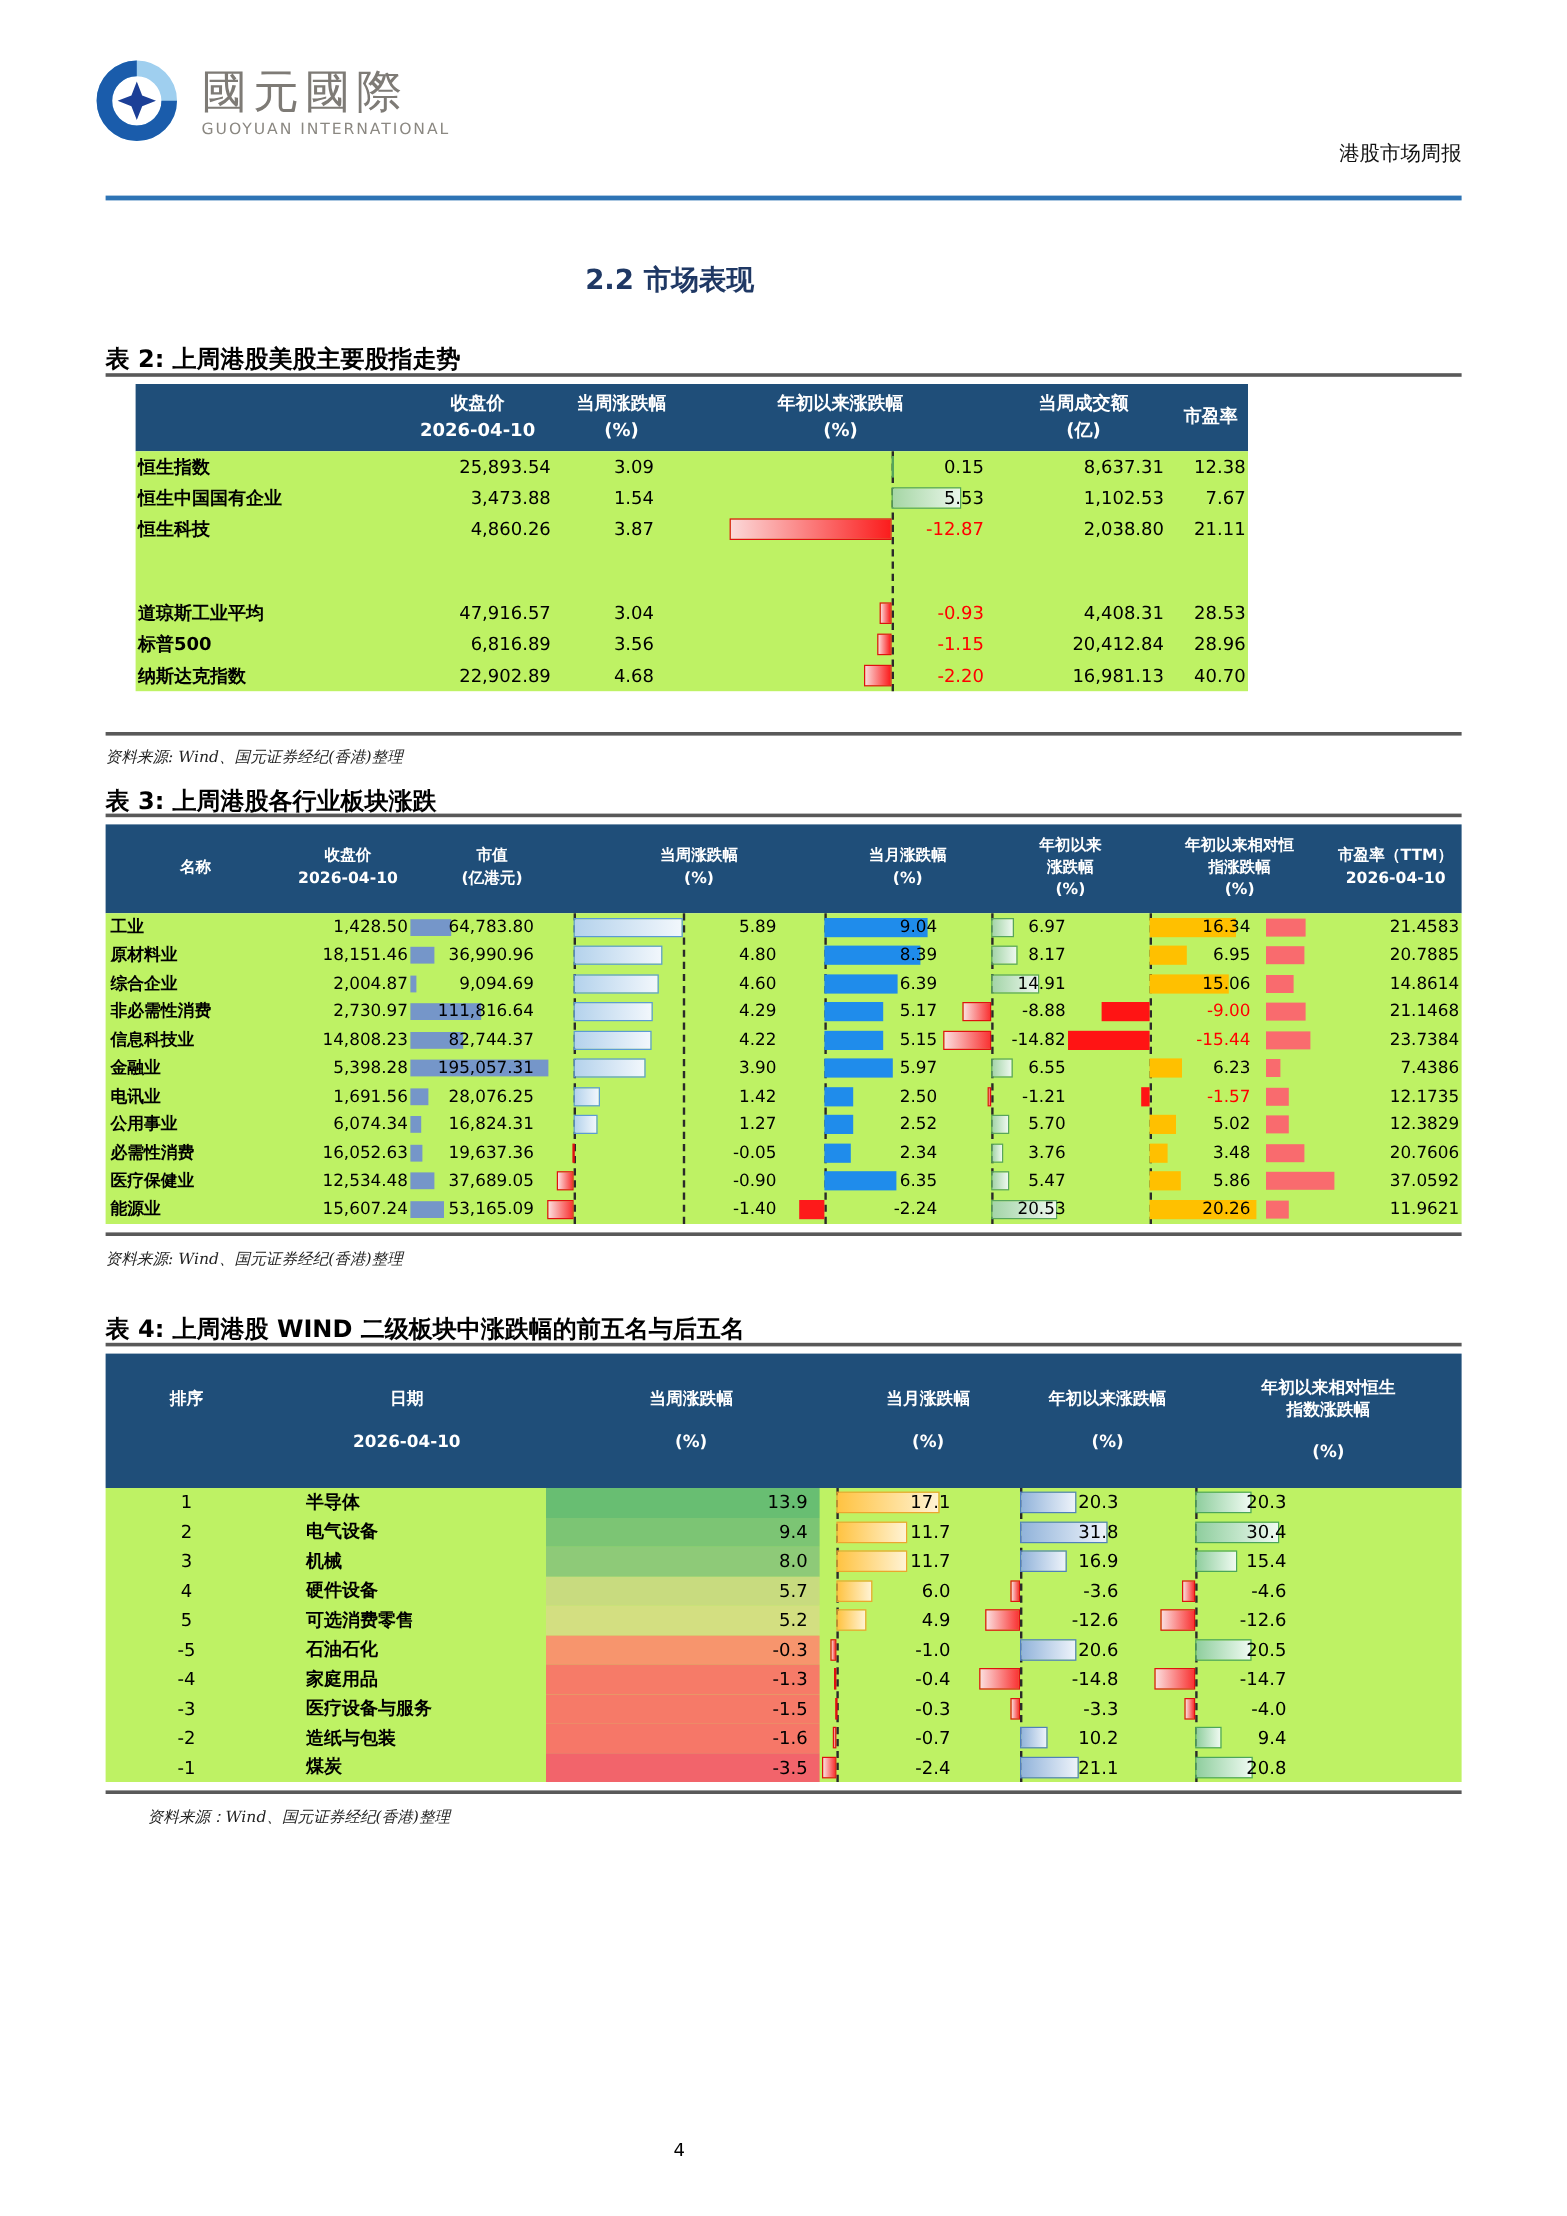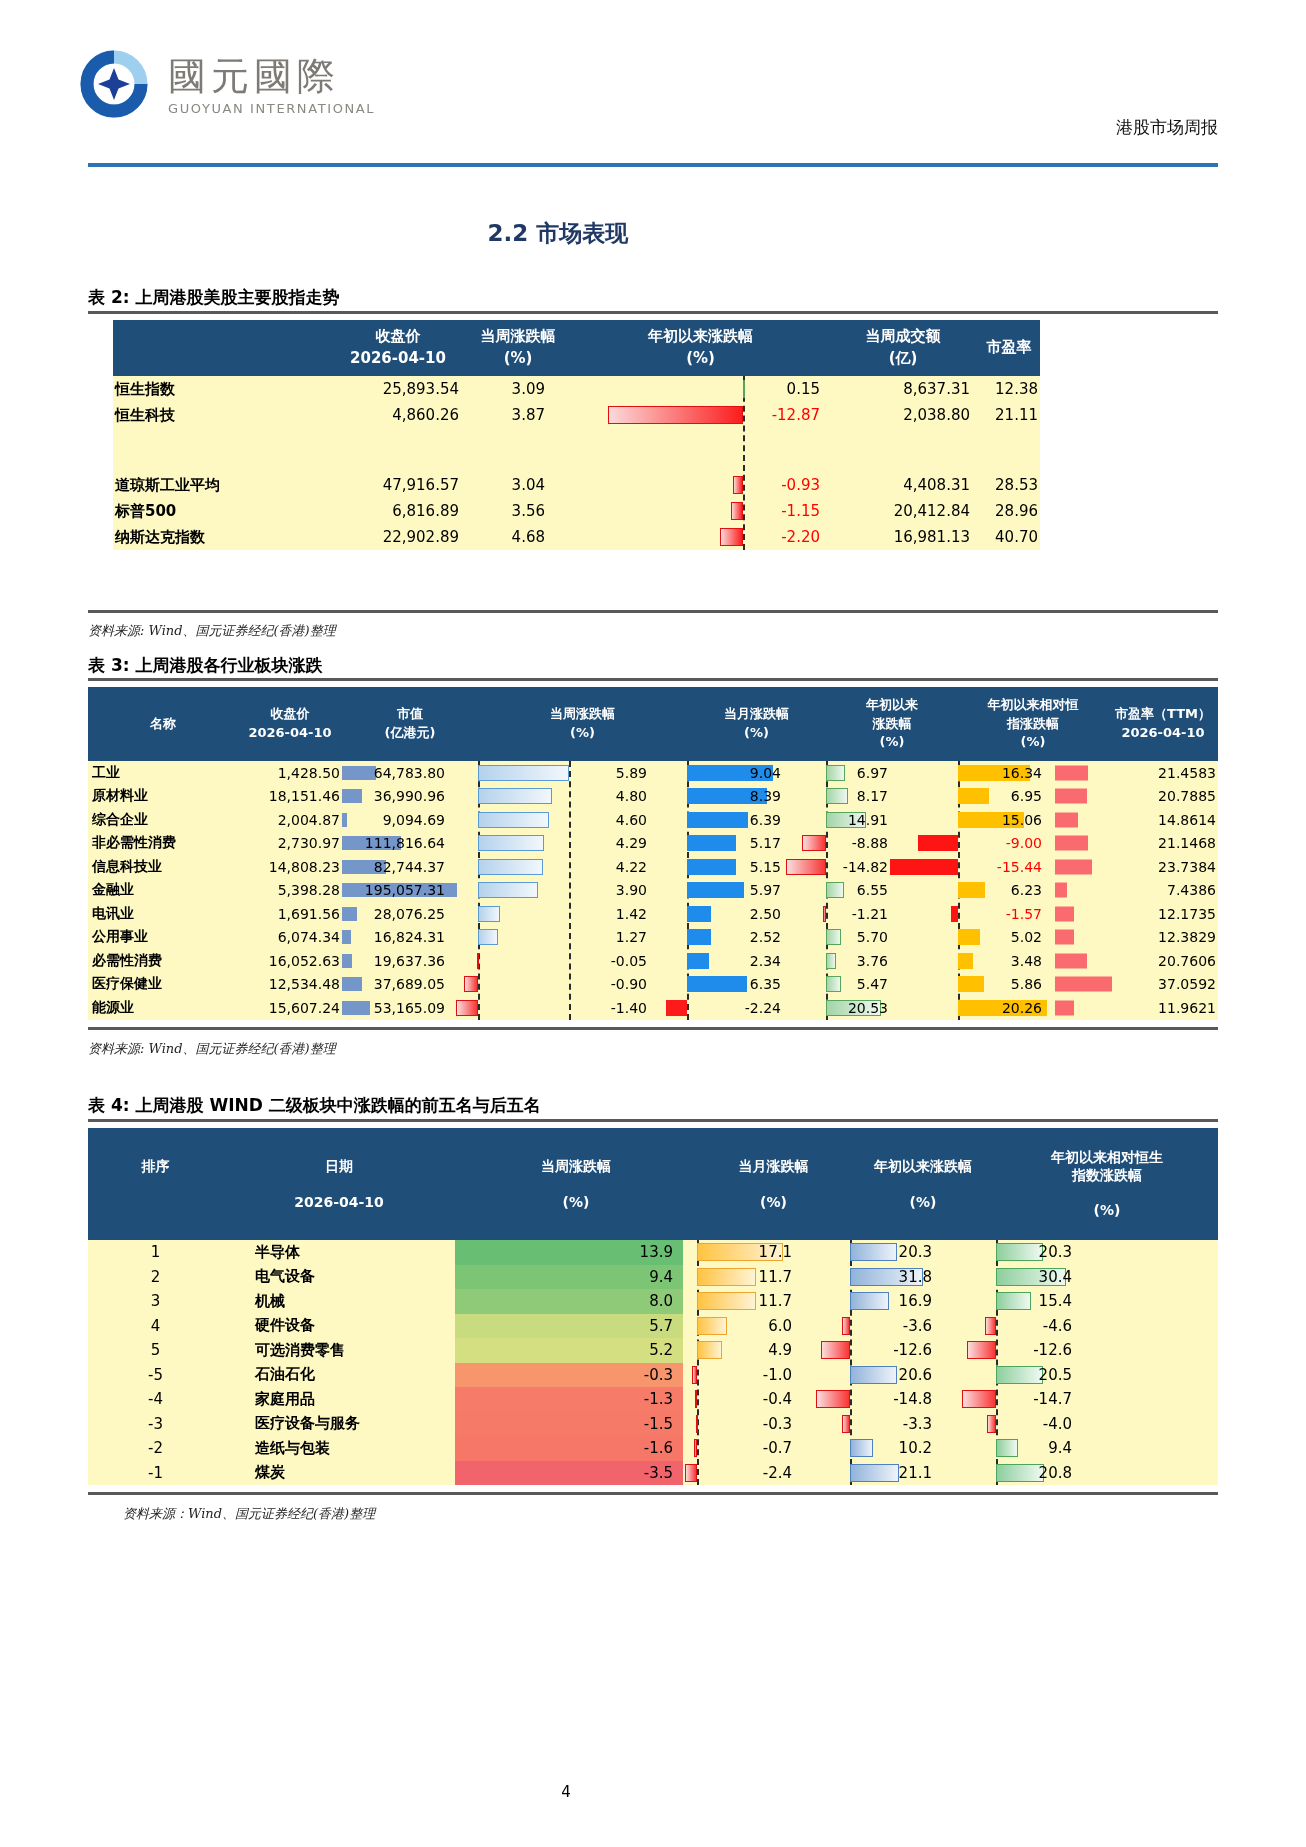--- a/index.html
+++ b/index.html
@@ -11,28 +11,28 @@
   .hdr-logo{position:absolute;left:76px;top:46px;display:flex;align-items:center;gap:16px;}
   .brand-cn{font-size:38px;color:#7e7b76;letter-spacing:5px;font-weight:500;line-height:1.1;}
   .brand-en{font-size:13px;color:#8b8882;letter-spacing:1.6px;margin-top:3px;}
   .hdr-right{position:absolute;right:88px;top:116px;font-family:"DejaVu Serif",serif;
              font-size:17px;color:#111;}
   .top-rule{position:absolute;left:88px;top:163px;width:1130px;height:4px;background:#2E74B5;}
   .sec-title{position:absolute;left:88px;top:218px;width:940px;text-align:center;
              font-size:23px;font-weight:bold;color:#1F3864;}
 
   
-  .tbl-title{position:absolute;left:88px;font-size:17px;font-weight:bold;color:#000;white-space:nowrap;}
+  .tbl-title{position:absolute;left:88px;font-size:20px;font-weight:bold;color:#000;white-space:nowrap;}
   .hline{position:absolute;left:88px;width:1130px;height:2.5px;background:#595959;}
   .src{position:absolute;left:88px;font-family:"DejaVu Serif",serif;font-style:italic;
        font-size:13px;color:#1f1f1f;}
   .thead{display:flex;background:#1F4E79;color:#fff;font-weight:bold;}
   .hc{display:flex;flex-direction:column;align-items:center;justify-content:center;
       text-align:center;line-height:1.45;}
-  .tbody{position:relative;background:#fef9c3;}
+  .tbody{position:relative;background:#bef264;}
   .r{display:flex;align-items:center;}
   .c{display:flex;align-items:center;height:100%;}
   .rt{justify-content:flex-end;}
   .barcell{position:relative;}
   .bar{position:absolute;top:50%;transform:translateY(-50%);z-index:1;}
   .val{position:absolute;top:0;height:100%;display:flex;align-items:center;z-index:2;font-weight:400;}
   .zl{position:absolute;top:0;bottom:0;width:0;border-left:2px dashed #2a2a2a;z-index:0;}
   .redneg .val.negval{color:#ff0000;}
 
   
@@ -169,20 +169,31 @@
         <span class="c t2c2 rt">25,893.54</span>
         <span class="c t2c3 rt">3.09</span>
         <span class="c t2c4 barcell redneg">
           <i class="bar b-ytd2" style="width: 1.575px; left: 170px;"></i>
           <b class="val">0.15</b>
         </span>
         <span class="c t2c5 rt">8,637.31</span>
         <span class="c t2c6 rt">12.38</span>
       </div>
       <div class="r">
+        <span class="c t2c1">恒生中国国有企业</span>
+        <span class="c t2c2 rt">3,473.88</span>
+        <span class="c t2c3 rt">1.54</span>
+        <span class="c t2c4 barcell redneg">
+          <i class="bar b-ytd2" style="width: 58.065px; left: 170px;"></i>
+          <b class="val">5.53</b>
+        </span>
+        <span class="c t2c5 rt">1,102.53</span>
+        <span class="c t2c6 rt">7.67</span>
+      </div>
+      <div class="r">
         <span class="c t2c1">恒生科技</span>
         <span class="c t2c2 rt">4,860.26</span>
         <span class="c t2c3 rt">3.87</span>
         <span class="c t2c4 barcell redneg">
           <i class="bar b-ytd2 neg" style="width: 135.135px; left: 34.865px;"></i>
           <b class="val negval">-12.87</b>
         </span>
         <span class="c t2c5 rt">2,038.80</span>
         <span class="c t2c6 rt">21.11</span>
       </div>

